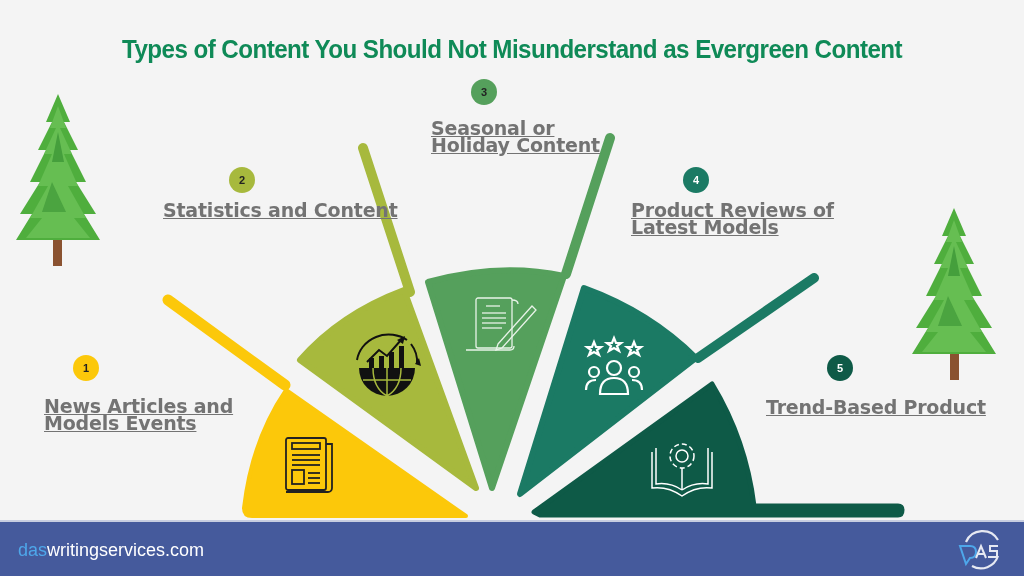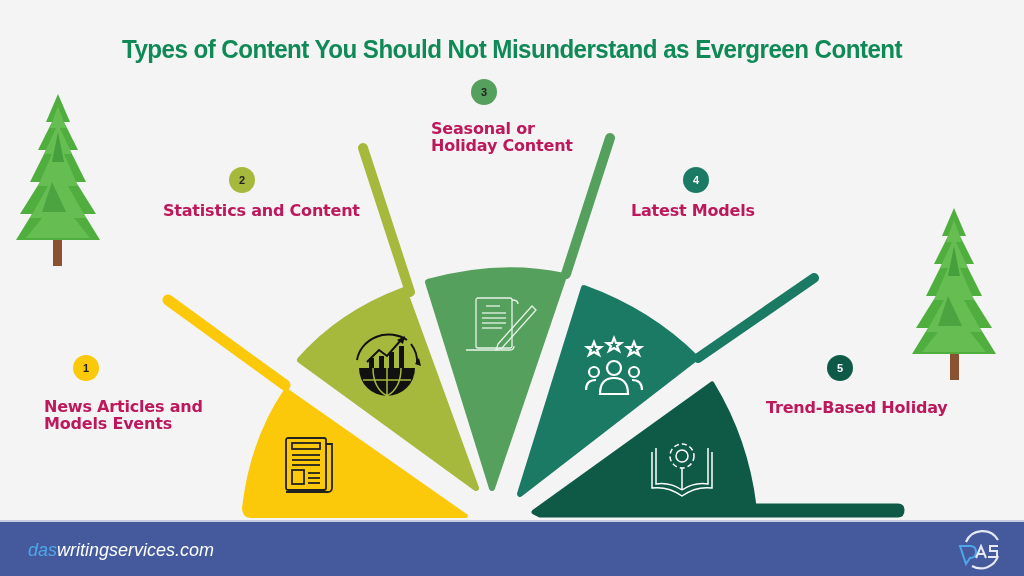--- a/index.html
+++ b/index.html
@@ -1,22 +1,22 @@
 <!DOCTYPE html>
 <html><head>
 <meta charset="utf-8">
 <style>
   html,body{margin:0;padding:0;}
   body{width:1024px;height:576px;position:relative;overflow:hidden;background:#f4f4f4;font-family:"Liberation Sans",sans-serif;}
   .title{position:absolute;left:0;top:34px;width:1024px;text-align:center;font-family:"Liberation Sans",sans-serif;font-weight:bold;font-size:26px;color:#0f8a57;letter-spacing:-0.6px;transform:scaleX(0.93);}
   svg.fan{position:absolute;left:0;top:0;}
   .badge{position:absolute;width:26px;height:26px;border-radius:50%;display:flex;align-items:center;justify-content:center;font-weight:bold;font-size:11px;font-family:"Liberation Sans",sans-serif;}
-  .label{position:absolute;font-family:"DejaVu Sans",sans-serif;font-weight:bold;font-size:16px;line-height:17px;color:#be185d;white-space:nowrap;letter-spacing:-0.2px;}
+  .label{position:absolute;font-family:"DejaVu Sans",sans-serif;font-weight:bold;font-size:19px;line-height:17px;color:#737373;white-space:nowrap;letter-spacing:-0.2px;text-decoration:underline;}
   .footer{position:absolute;left:0;top:520px;width:1024px;height:56px;background:#455a9c;border-top:2px solid #c7cde0;}
-  .site{position:absolute;left:28px;top:18px;font-family:"Liberation Sans",sans-serif;font-size:18px;color:#fff;font-style:italic;}
+  .site{position:absolute;left:18px;top:18px;font-family:"Liberation Sans",sans-serif;font-size:18px;color:#fff;}
   .site .accent{color:#4ea7ea;}
   .logo{position:absolute;left:958px;top:6px;}
   .tree{position:absolute;}
 </style>
 </head>
 <body>
 
 <div class="title">Types of Content You Should Not Misunderstand as Evergreen Content</div>
 
 <svg class="tree" style="left:12px;top:92px" width="92" height="176" viewBox="0 0 92 176">
@@ -128,26 +128,27 @@
 </div>
 
 <div class="badge" style="left:471px;top:79px;background:#55a05c;color:#222;">3</div>
 <div class="label" style="left:431px;top:120px;">
   <div>Seasonal or</div>
   <div>Holiday Content</div>
 </div>
 
 <div class="badge" style="left:683px;top:167px;background:#1b7a64;color:#fff;">4</div>
 <div class="label" style="left:631px;top:202px;">
+  <div>Product Reviews of</div>
   <div>Latest Models</div>
 </div>
 
 <div class="badge" style="left:827px;top:355px;background:#0e5a47;color:#fff;">5</div>
 <div class="label" style="left:766px;top:399px;">
-  <div>Trend-Based Holiday</div>
+  <div>Trend-Based Product</div>
 </div>
 
 <div class="footer">
   <div class="site">
     <span class="accent">das</span><span>writingservices.com</span>
   </div>
   <svg class="logo" width="46" height="44" viewBox="0 0 46 44">
     <path d="M8,14 A18,18 0 0 1 40,12" fill="none" stroke="#e6e9f2" stroke-width="2.2"></path>
     <path d="M40,28 A18,18 0 0 1 14,38" fill="none" stroke="#e6e9f2" stroke-width="2.2"></path>
     <path d="M2,18 h10 q6,0 6,6 q0,6 -6,6 l-4,6 Z" fill="none" stroke="#4ea7ea" stroke-width="2"></path>

